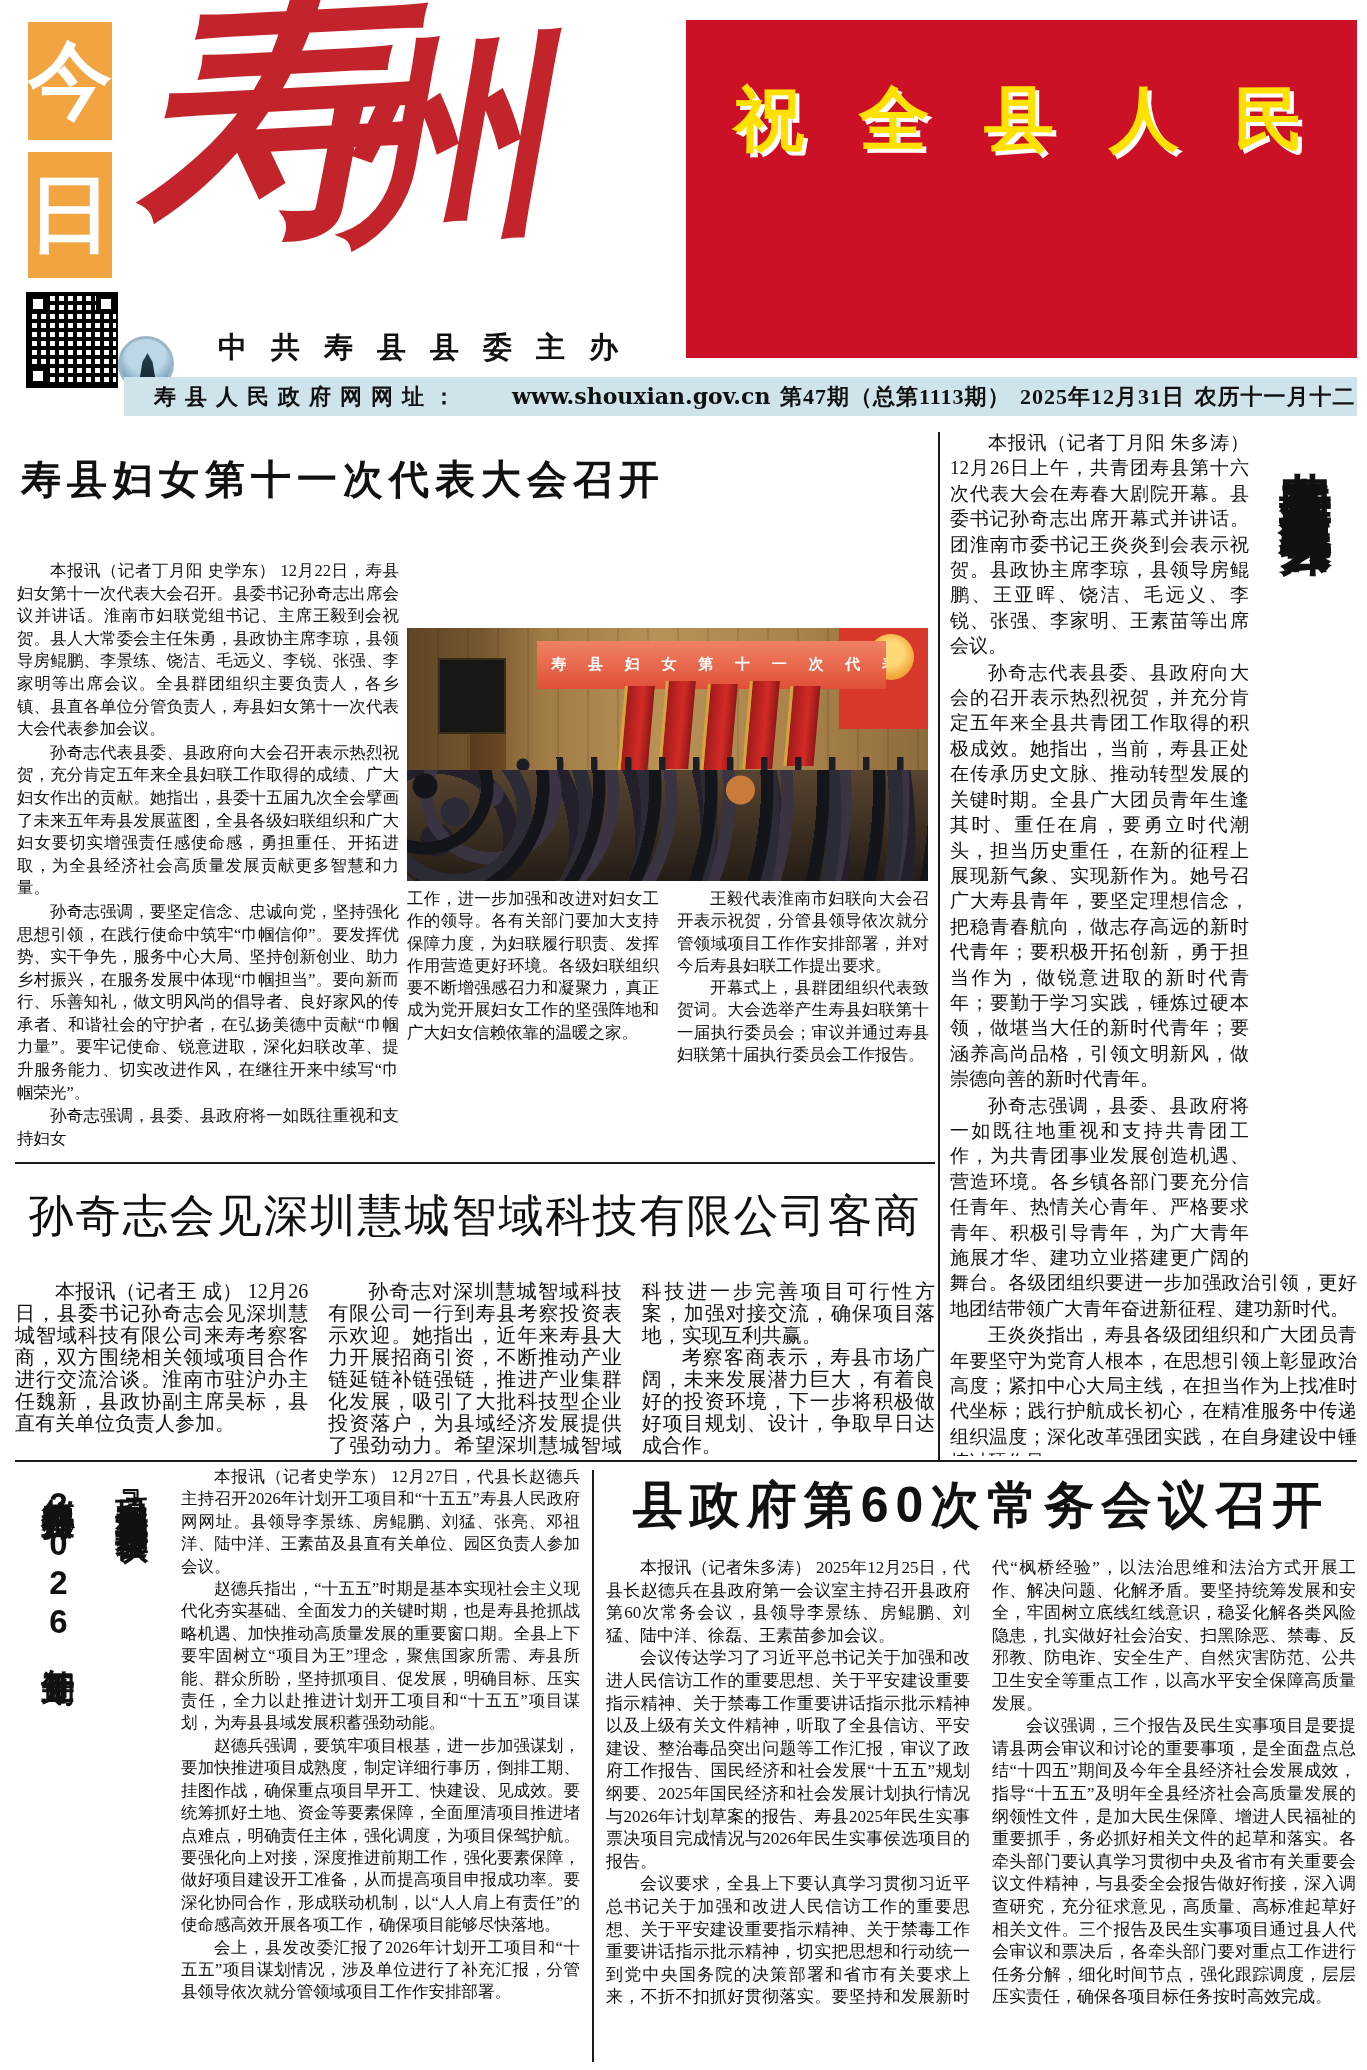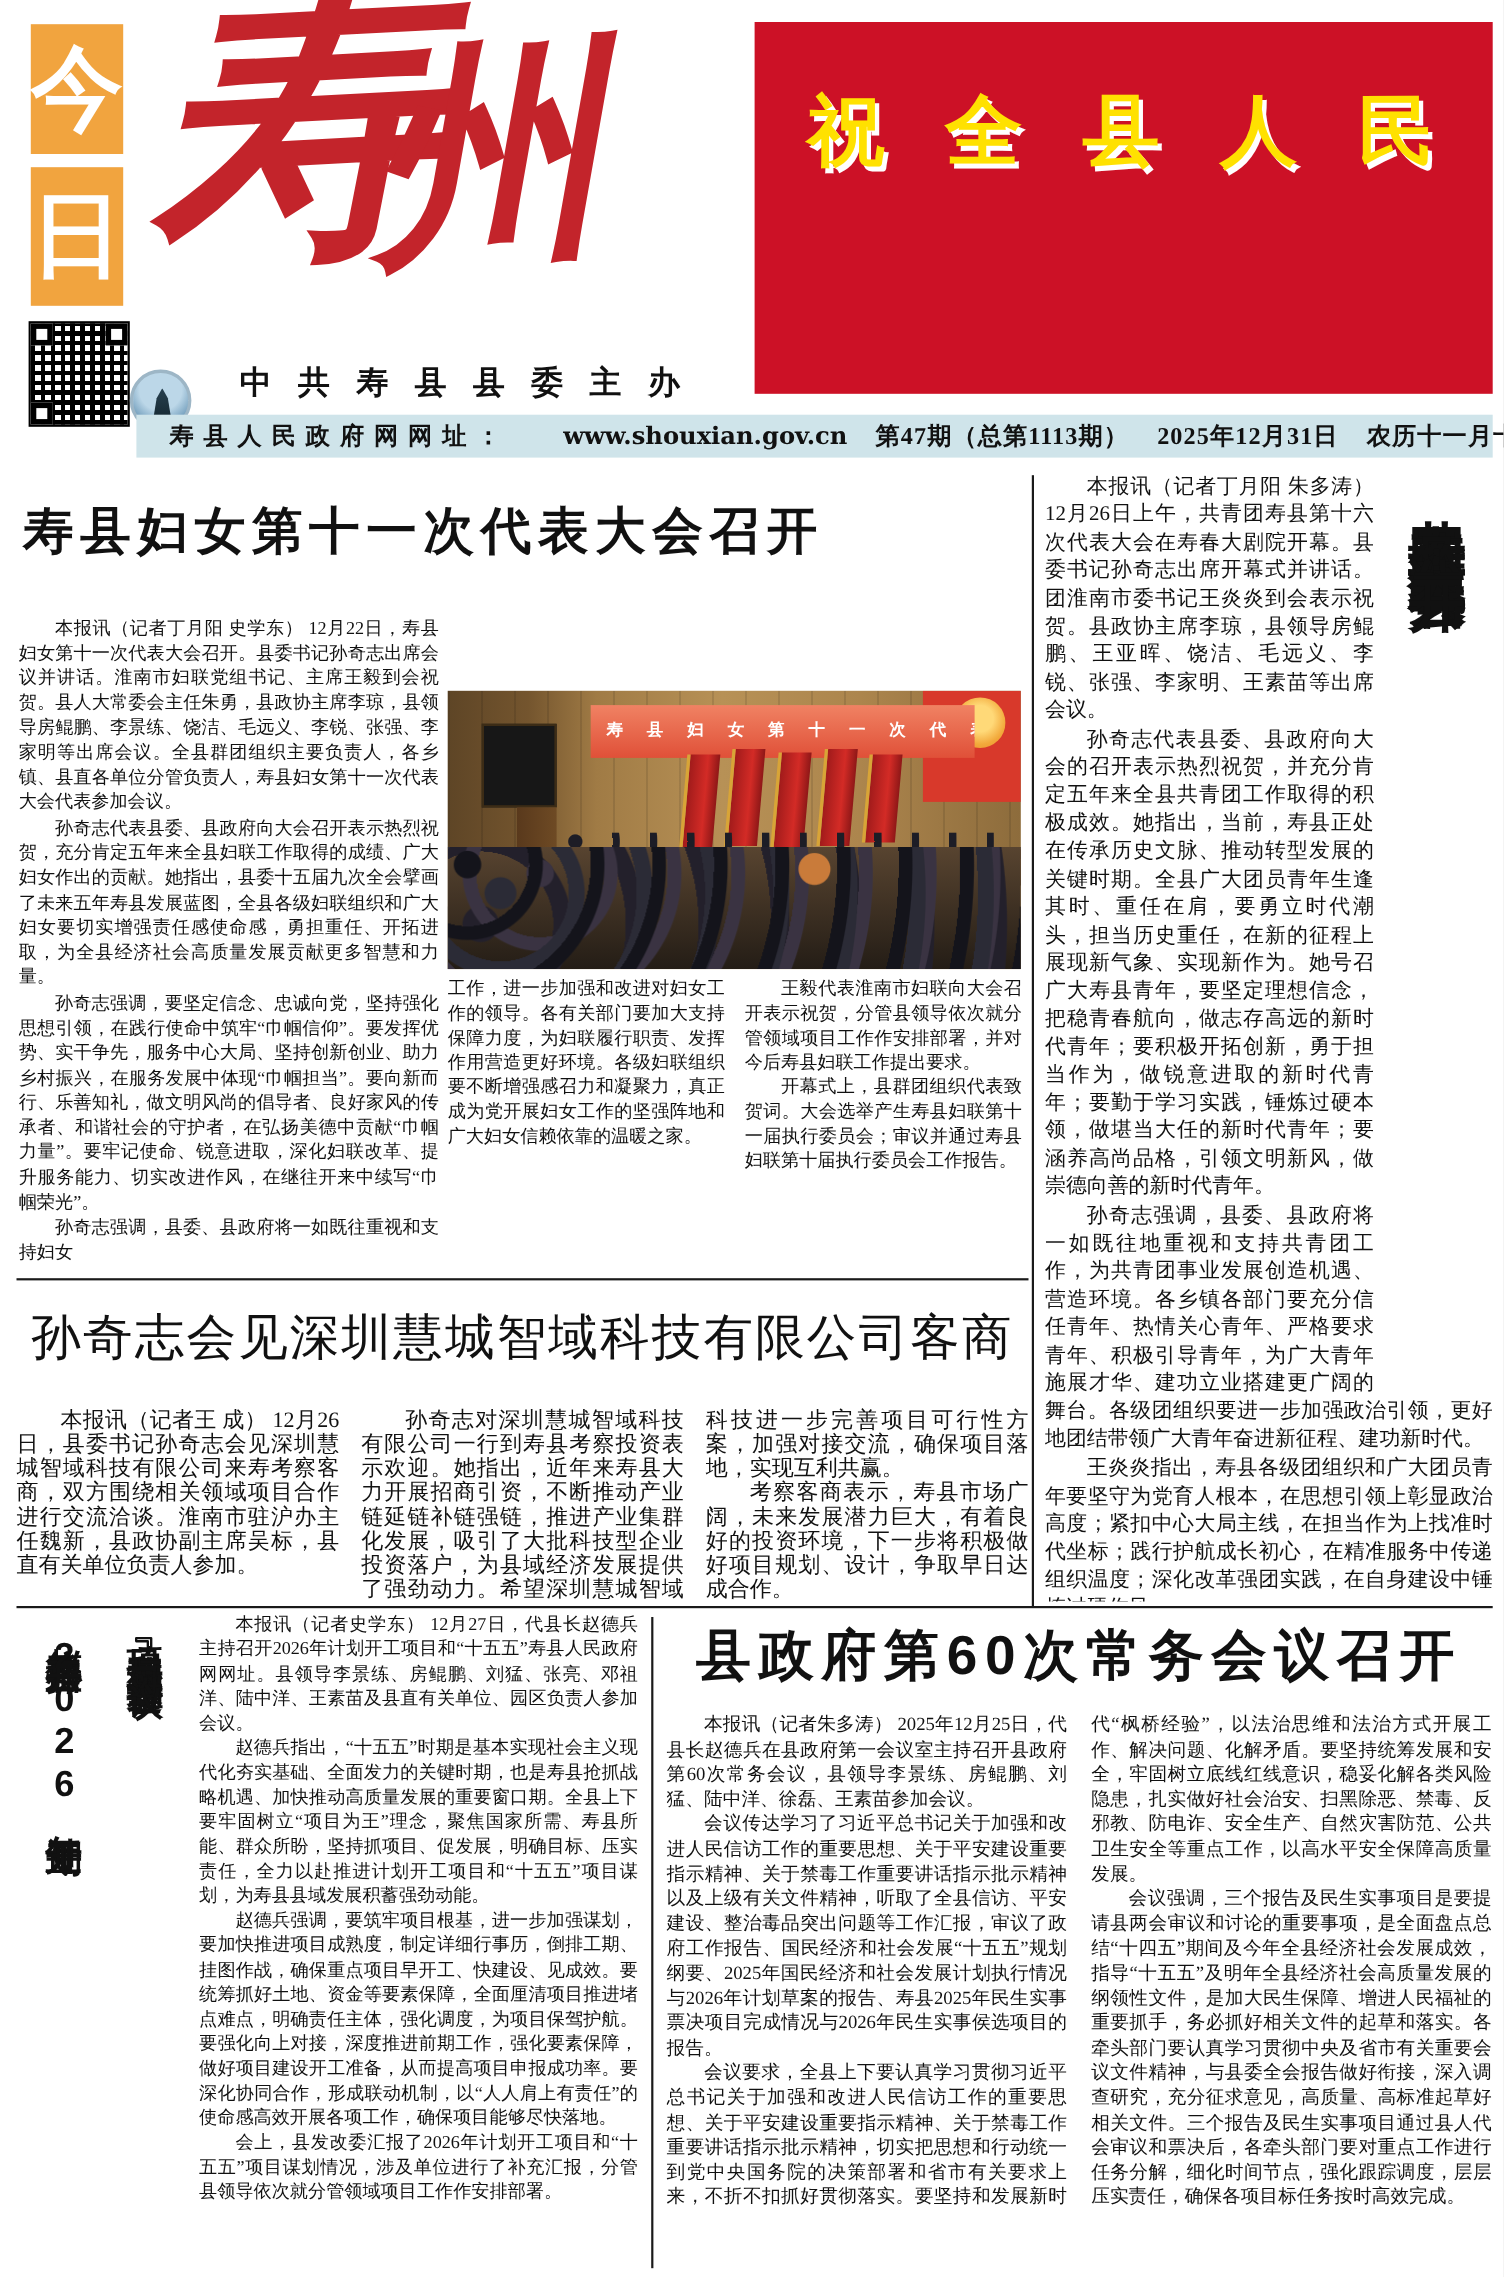--- a/index.html
+++ b/index.html
@@ -36,32 +36,32 @@
   .banner{position:absolute;left:686px;top:20px;width:671px;height:338px;background:var(--banner_red);
     padding-top:40px;}
   .banner-line{height:118px;line-height:118px;padding-left:48px;white-space:nowrap;
     font-family:"Liberation Sans",sans-serif;font-weight:900;font-size:70px;
     letter-spacing:55px;color:var(--banner_yellow);text-shadow:4px 4px 0 #ffffff;}
   
   .infobar{position:absolute;left:124px;top:377px;width:1233px;height:39px;background:var(--infobar_blue);
     line-height:39px;font-size:22px;font-weight:bold;white-space:nowrap;padding-left:30px;}
   .ib-label{letter-spacing:9px;}
   .ib-url{font-family:"DejaVu Serif",serif;font-weight:bold;letter-spacing:0;margin-left:48px;}
-  .ib-part{margin-left:20px;letter-spacing:1px;}
+  .ib-part{margin-left:4px;letter-spacing:1px;}
   
   .para{text-indent:2em;text-align:justify;}
   .hrule{position:absolute;background:#1a1a1a;height:2px;}
   .vline{position:absolute;background:#1a1a1a;width:2px;}
   .rule1{left:15px;top:1162px;width:920px;}
   .rule2{left:15px;top:1460px;width:1342px;}
   .vline1{left:938px;top:432px;height:1028px;}
   .vline2{left:592px;top:1470px;height:592px;}
   
   .art1{position:absolute;left:15px;top:452px;width:920px;height:708px;}
-  .a1-head{font-family:Liberation Mono, monospace;font-weight:900;font-size:46px;
+  .a1-head{font-family:Liberation Mono, monospace;font-weight:900;font-size:40px;
     letter-spacing:6px;white-space:nowrap;padding-left:6px;}
   .a1-left{position:absolute;left:2px;top:108px;width:382px;height:586px;overflow:hidden;
     font-size:16.5px;line-height:22.6px;}
   .a1-left .para{margin-bottom:1px;}
   .a1-cont{position:absolute;left:392px;top:436px;width:522px;height:266px;overflow:hidden;
     font-size:16.5px;line-height:22.3px;column-count:2;column-gap:18px;}
   .a1-cont .para:first-child{text-indent:0;}
   
   .photo{position:absolute;left:392px;top:176px;width:521px;height:253px;overflow:hidden;
     background:linear-gradient(90deg,#5e4526 0%,#74552e 14%,#a07b45 26%,#b79156 48%,#ac854d 72%,#8d6c3c 100%);}

